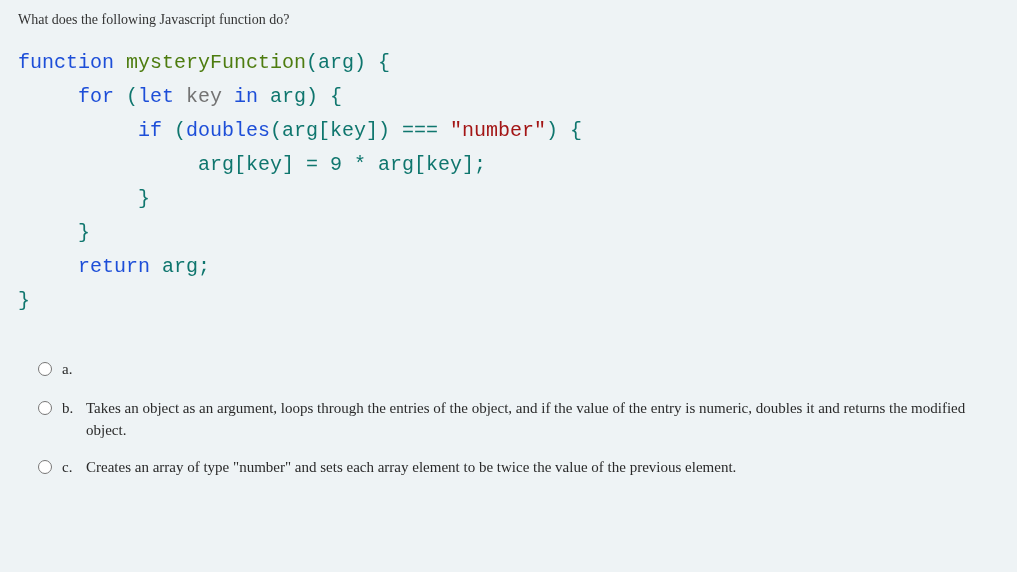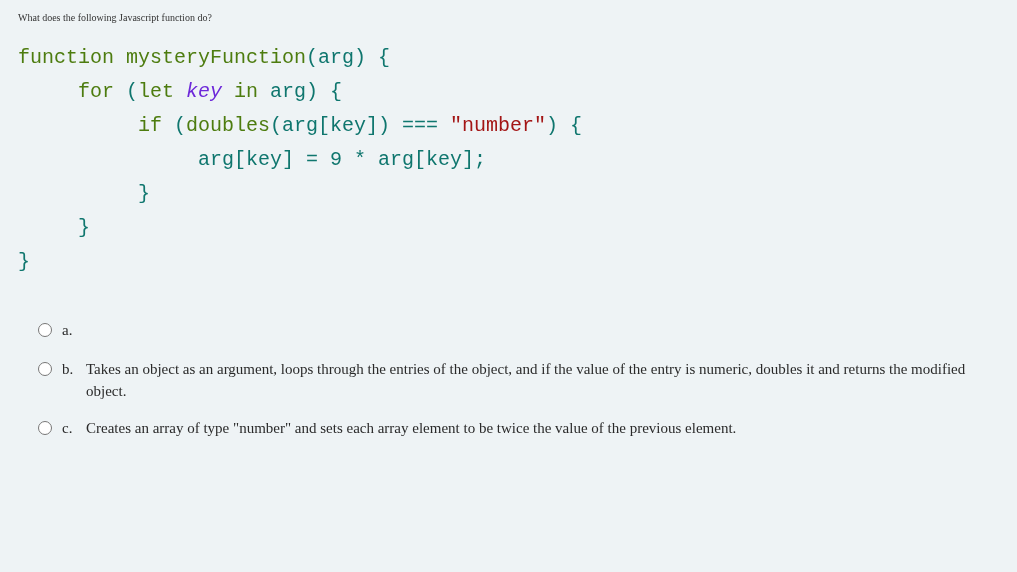--- a/index.html
+++ b/index.html
@@ -9,36 +9,36 @@
     }
     body {
       background-color: #eef3f5;
       font-family: Georgia, 'Times New Roman', serif;
       color: #2a2a2a;
       padding: 12px 18px;
       width: 1017px;
       height: 572px;
     }
     .question-text {
-      font-size: 10px;
+      font-size: 14px;
       color: #333;
       margin-bottom: 18px;
     }
     .code-block {
       font-family: 'Courier New', Courier, monospace;
       font-size: 20px;
       line-height: 1.7;
       margin-bottom: 40px;
     }
     .code-line {
       white-space: pre;
     }
-    .kw-blue { color: #4d7c0f; }
+    .kw-blue { color: #1d4ed8; }
     .kw-teal { color: #4d7c0f; }
-    .kw-green { color: #6d28d9; font-style: italic; }
+    .kw-green { color: #737373; }
     .kw-red { color: #a31515; }
     .kw-black { color: #0f766e; }
     .options {
       margin-top: 25px;
     }
     .option-row {
       display: flex;
       align-items: flex-start;
       margin-bottom: 14px;
       font-size: 15px;
@@ -69,20 +69,21 @@
 
 <div class="question-text">What does the following Javascript function do?</div>
 
 <div class="code-block">
   <div class="code-line"><span class="kw-blue">function </span><span class="kw-teal">mysteryFunction</span><span class="kw-black">(arg) {</span></div>
   <div class="code-line"><span class="kw-blue">     for </span><span class="kw-black">(</span><span class="kw-blue">let </span><span class="kw-green">key </span><span class="kw-blue">in </span><span class="kw-black">arg) {</span></div>
   <div class="code-line"><span class="kw-blue">          if </span><span class="kw-black">(</span><span class="kw-blue">doubles</span><span class="kw-black">(arg[key]) === </span><span class="kw-red">"number"</span><span class="kw-black">) {</span></div>
   <div class="code-line"><span class="kw-black">               arg[key] = 9 * arg[key];</span></div>
   <div class="code-line"><span class="kw-black">          }</span></div>
   <div class="code-line"><span class="kw-black">     }</span></div>
+  <div class="code-line"><span class="kw-blue">     return </span><span class="kw-black">arg;</span></div>
   <div class="code-line"><span class="kw-black">}</span></div>
 </div>
 
 <div class="options">
   <div class="option-row">
     <span class="radio-wrap"><input type="radio" name="answer" style=""></span>
     <span class="option-letter">a.</span>
   </div>
   <div class="option-row">
     <span class="radio-wrap"><input type="radio" name="answer" style=""></span>

